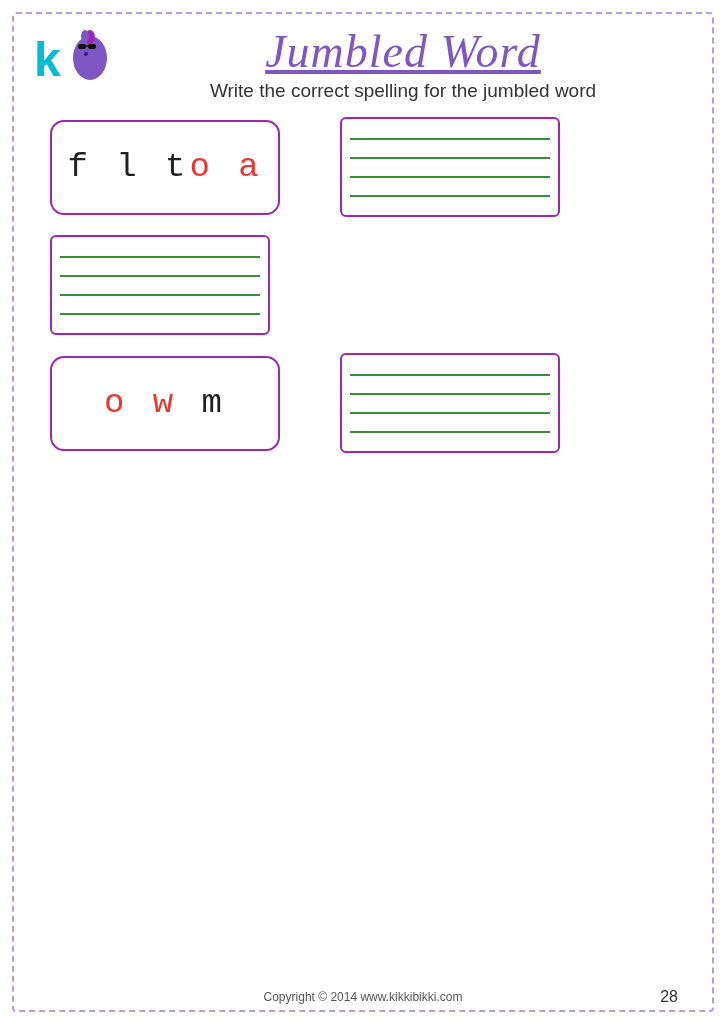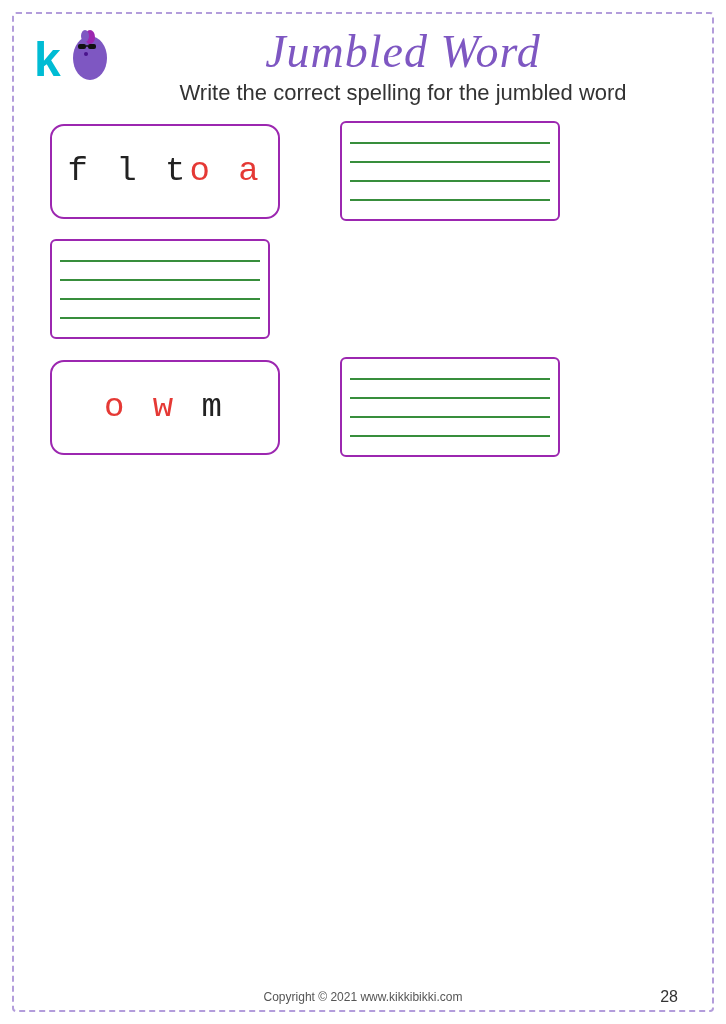--- a/index.html
+++ b/index.html
@@ -50,25 +50,26 @@
       padding-top: 5px;
     }
 
     .title {
       font-family: 'Comic Sans MS', cursive;
       font-size: 46px;
       color: #7e57c2;
       font-style: italic;
       font-weight: normal;
       letter-spacing: 1px;
+      text-decoration: underline;
     }
 
     .subtitle {
       font-family: Arial, sans-serif;
-      font-size: 22px;
+      font-size: 19px;
       color: #333;
       margin-top: 2px;
     }
 
     .content {
       padding: 15px 50px 0 50px;
       display: flex;
       flex-direction: column;
       gap: 18px;
     }
@@ -208,16 +209,16 @@
         <div class="answer-box">
           <div class="answer-line"></div>
           <div class="answer-line"></div>
           <div class="answer-line"></div>
           <div class="answer-line"></div>
         </div>
       </div>
     </div>
 
   <div class="footer">
-    <span class="copyright">Copyright © 2021 www.kikkibikki.com</span>
+    <span class="copyright">Copyright © 2014 www.kikkibikki.com</span>
   </div>
   <div class="page-number">28</div>
 </div>
 
 </body></html>

